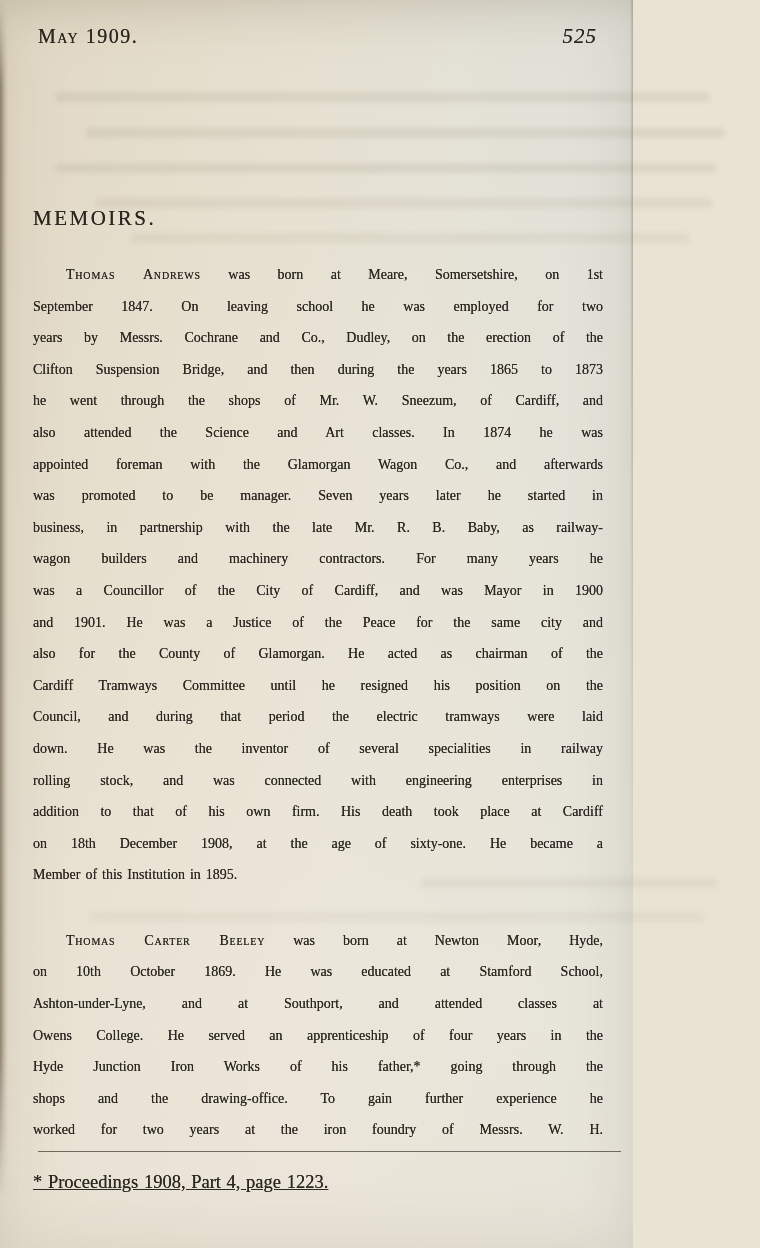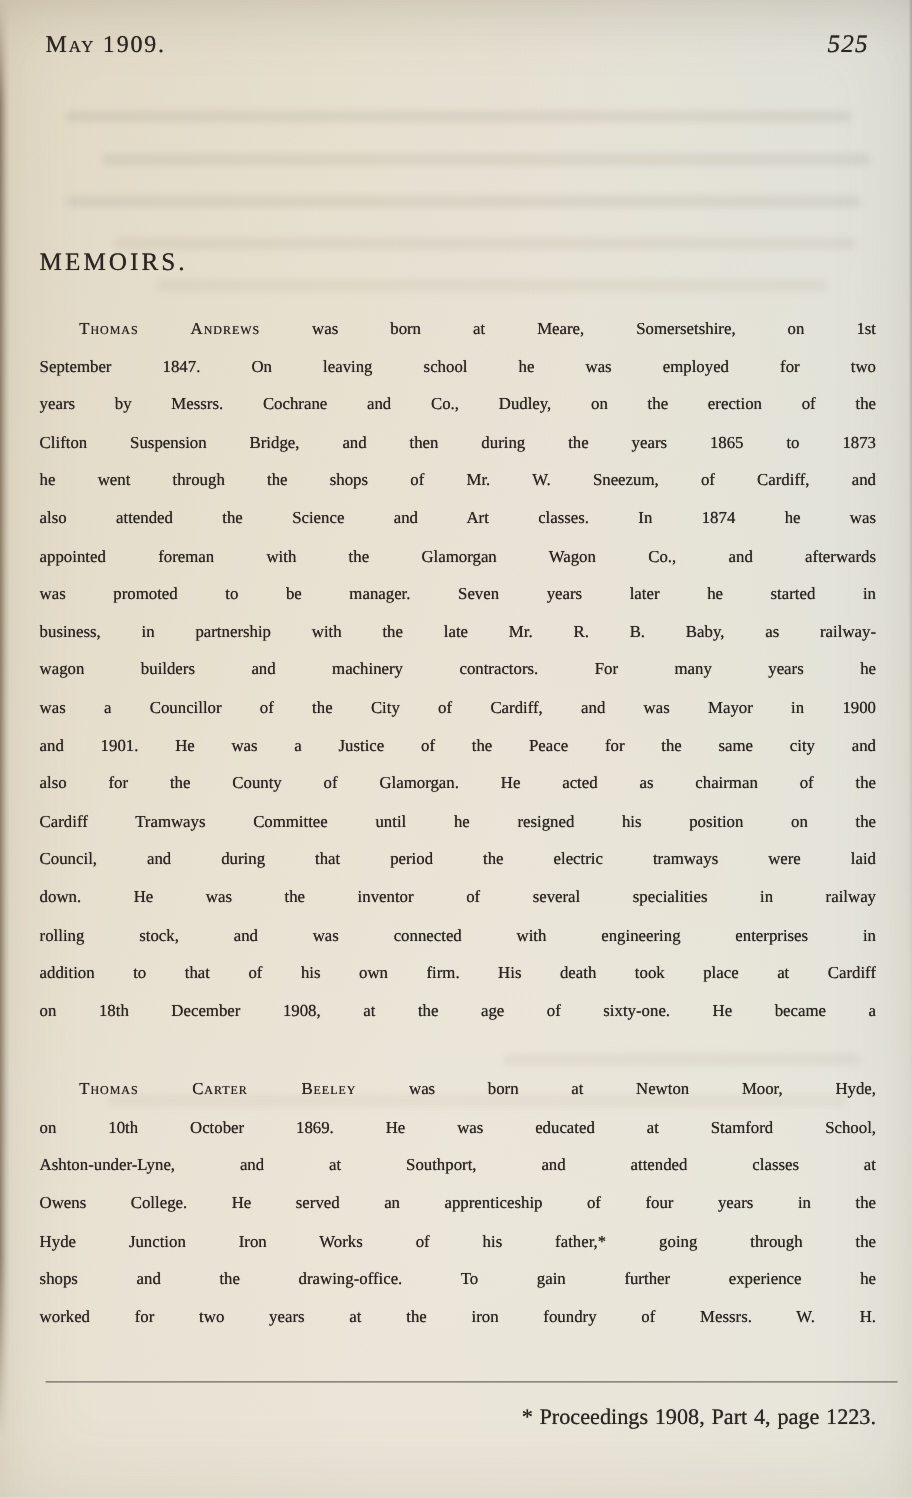--- a/index.html
+++ b/index.html
@@ -2,21 +2,21 @@
 <html><head>
 <meta charset="utf-8">
 <style>
   html, body { margin: 0; padding: 0; }
   body {
     width: 760px; height: 1248px; overflow: hidden;
     font-family: "Liberation Serif", "DejaVu Serif", serif;
     background: #e9e3d4;
   }
   .page {
-    position: relative; width: 760px; height: 1248px;
+    position: relative; width: 633px; height: 1248px;
     background:
       linear-gradient(100deg, rgba(210,196,168,0.32) 0%, rgba(210,196,168,0.10) 30%, rgba(255,255,255,0) 55%),
       linear-gradient(260deg, rgba(214,224,227,0.45) 0%, rgba(214,224,227,0.12) 32%, rgba(255,255,255,0) 60%),
       linear-gradient(to bottom, #e8e2d2 0%, #eae4d5 45%, #ebe6d9 80%, #eae5d8 100%);
     box-shadow: inset 0 0 70px rgba(120,100,70,0.14), inset 0 25px 45px -25px rgba(110,100,80,0.18);
     color: #2b2620;
     text-shadow: 0 0 0.6px rgba(43,38,32,0.85);
   }
   
   .edge-left {
@@ -70,21 +70,21 @@
   .line.first { text-indent: 33px; }
   .line.nojust { text-align-last: left; }
   .sc { font-variant: small-caps; letter-spacing: 0.8px; }
 
   .footnote-rule {
     position: absolute; top: 1151px; left: 38px; right: 12px; height: 0;
     border-top: 1.5px solid rgba(70,65,58,0.75);
   }
   .footnote {
     position: absolute; top: 1172px; left: 33px; right: 30px;
-    text-align: right; font-size: 18.5px; word-spacing: 1px;
+    text-align: left; font-size: 18.5px; word-spacing: 1px; text-decoration: underline;
   }
 </style>
 </head>
 <body>
 
 <div class="page">
 
   <div class="edge-left"></div>
   <div class="edge-right"></div>
 
@@ -118,20 +118,21 @@
       <div class="line">wagon builders and machinery contractors. For many years he</div>
       <div class="line">was a Councillor of the City of Cardiff, and was Mayor in 1900</div>
       <div class="line">and 1901. He was a Justice of the Peace for the same city and</div>
       <div class="line">also for the County of Glamorgan. He acted as chairman of the</div>
       <div class="line">Cardiff Tramways Committee until he resigned his position on the</div>
       <div class="line">Council, and during that period the electric tramways were laid</div>
       <div class="line">down. He was the inventor of several specialities in railway</div>
       <div class="line">rolling stock, and was connected with engineering enterprises in</div>
       <div class="line">addition to that of his own firm. His death took place at Cardiff</div>
       <div class="line">on 18th December 1908, at the age of sixty-one. He became a</div>
+      <div class="line nojust">Member of this Institution in 1895.</div>
     </div>
 
     <div class="para">
       <div class="line first"><span class="sc">Thomas Carter Beeley</span><span> was born at Newton Moor, Hyde,</span></div>
       <div class="line">on 10th October 1869. He was educated at Stamford School,</div>
       <div class="line">Ashton-under-Lyne, and at Southport, and attended classes at</div>
       <div class="line">Owens College. He served an apprenticeship of four years in the</div>
       <div class="line">Hyde Junction Iron Works of his father,* going through the</div>
       <div class="line">shops and the drawing-office. To gain further experience he</div>
       <div class="line">worked for two years at the iron foundry of Messrs. W. H.</div>

